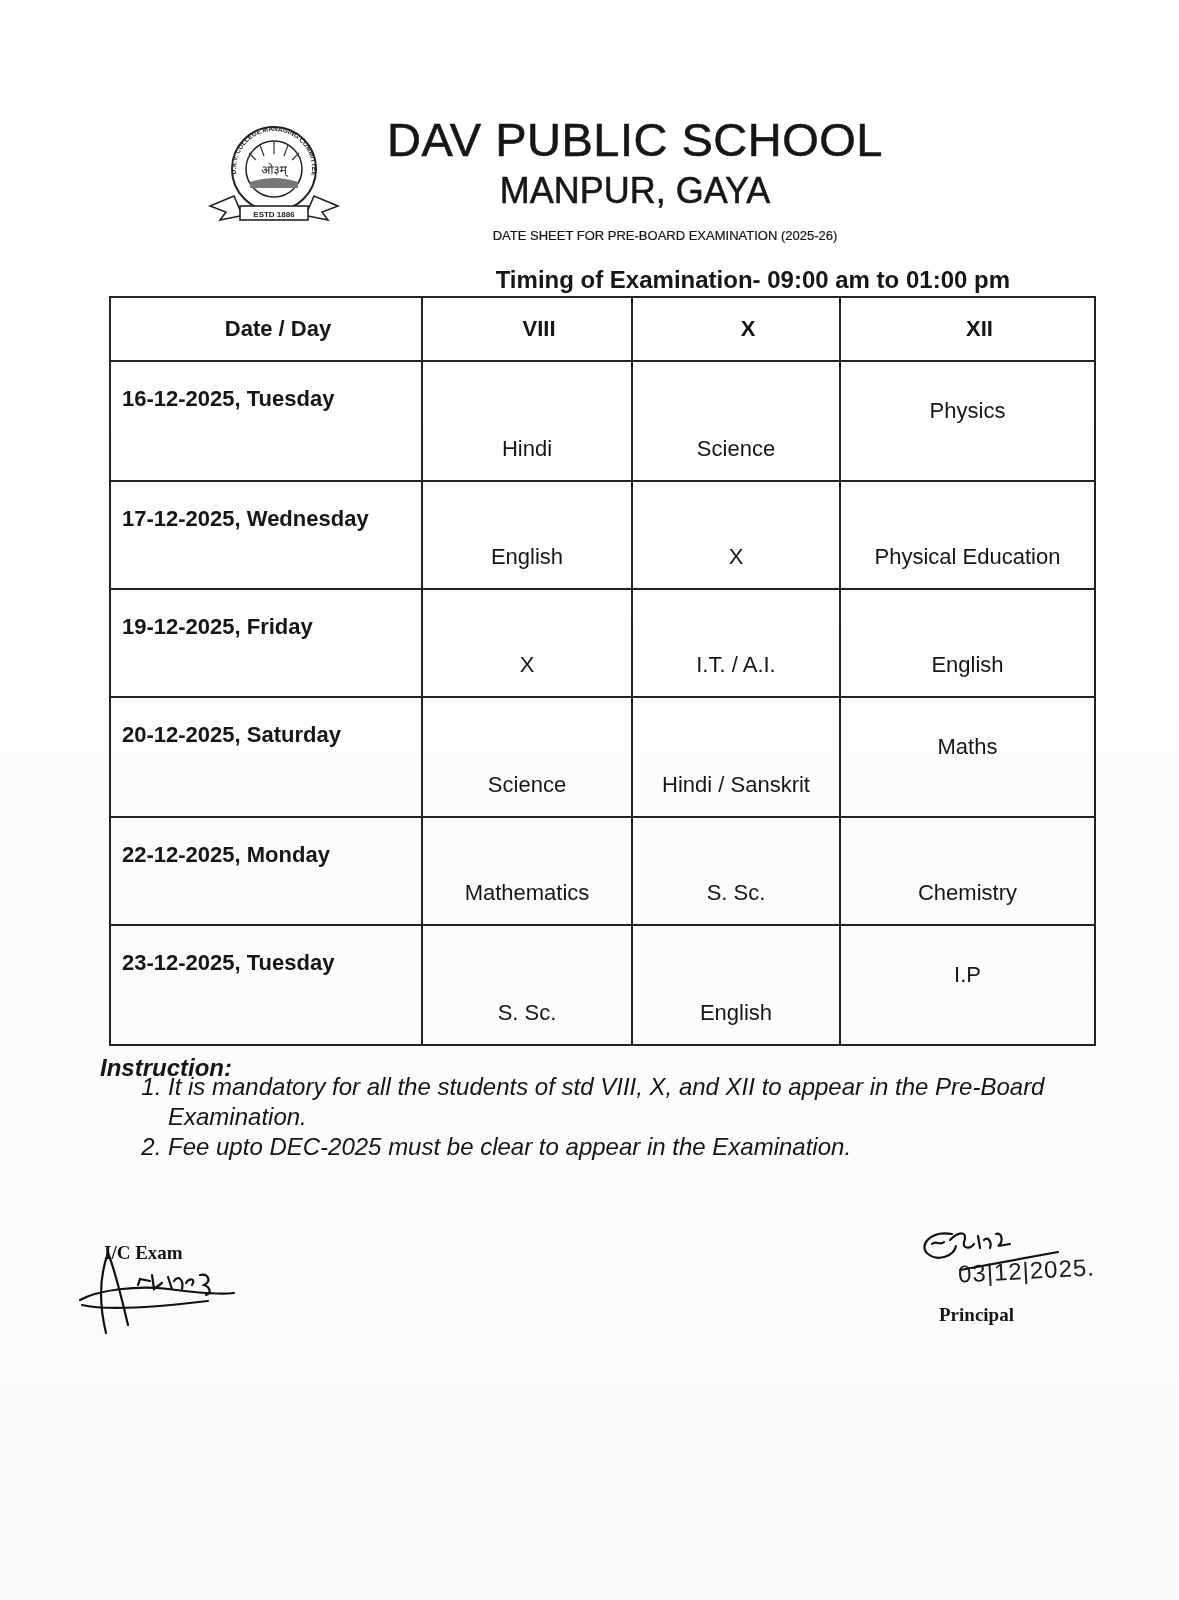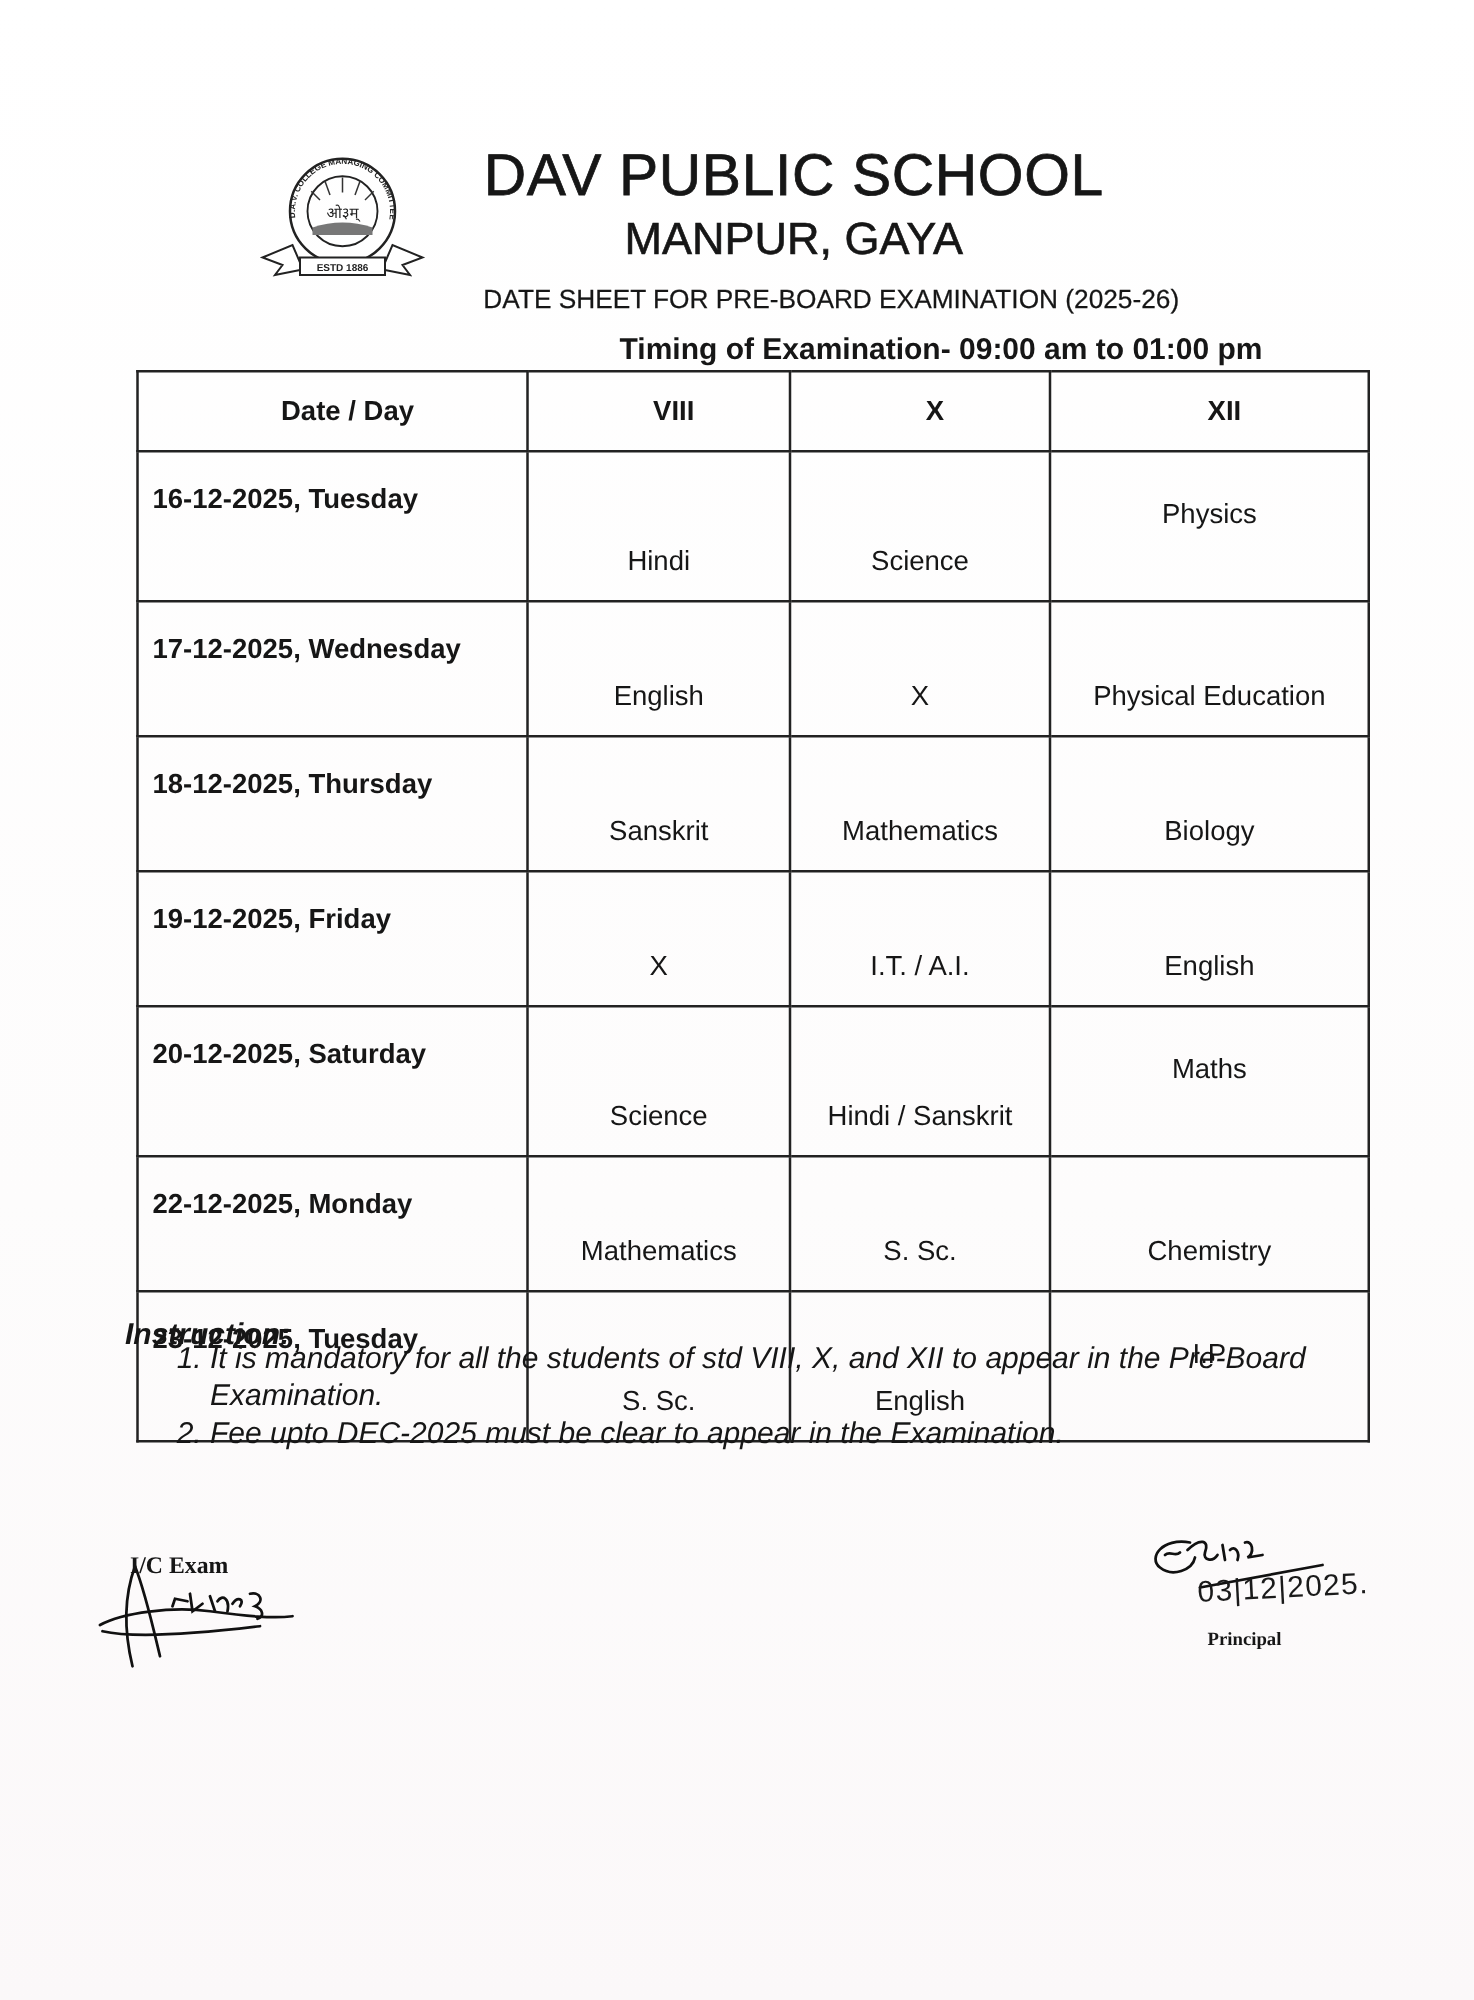--- a/index.html
+++ b/index.html
@@ -47,21 +47,21 @@
       text-align: center;
       font-size: 36px;
       -webkit-text-stroke: 0.5px #161616;
     }
     .sheet-title {
       position: absolute;
       left: 340px;
       top: 228px;
       width: 650px;
       text-align: center;
-      font-size: 21px;
+      font-size: 13px;
       -webkit-text-stroke: 0.2px #161616;
     }
     .timing {
       position: absolute;
       left: 390px;
       top: 266px;
       width: 620px;
       text-align: right;
       font-size: 24px;
       font-weight: 700;
@@ -159,24 +159,24 @@
       left: 958px;
       top: 1257px;
       font-family: "Liberation Sans", sans-serif;
       font-size: 24px;
       letter-spacing: 1px;
       color: #1a1a1a;
       transform: rotate(-3deg);
     }
     .sig-right-label {
       position: absolute;
-      left: 966px;
+      left: 939px;
       top: 1304px;
       font-family: "Liberation Serif", serif;
-      font-size: 15px;
+      font-size: 19px;
       font-weight: 700;
     }
   </style>
 </head>
 <body>
 
 <div class="page">
 
   <svg class="logo" viewBox="0 0 140 110">
     <circle cx="70" cy="45" r="42" fill="none" stroke="#222" stroke-width="2"></circle>
@@ -224,26 +224,20 @@
         <td class="subj">Science</td>
         <td class="subj raised">Physics</td>
       </tr>
       <tr>
         <td class="date-cell">17-12-2025, Wednesday</td>
         <td class="subj">English</td>
         <td class="subj">X</td>
         <td class="subj">Physical Education</td>
       </tr>
       <tr>
-        <td class="date-cell">18-12-2025, Thursday</td>
-        <td class="subj">Sanskrit</td>
-        <td class="subj">Mathematics</td>
-        <td class="subj">Biology</td>
-      </tr>
-      <tr>
         <td class="date-cell">19-12-2025, Friday</td>
         <td class="subj">X</td>
         <td class="subj">I.T. / A.I.</td>
         <td class="subj">English</td>
       </tr>
       <tr>
         <td class="date-cell">20-12-2025, Saturday</td>
         <td class="subj">Science</td>
         <td class="subj">Hindi / Sanskrit</td>
         <td class="subj raised">Maths</td>

